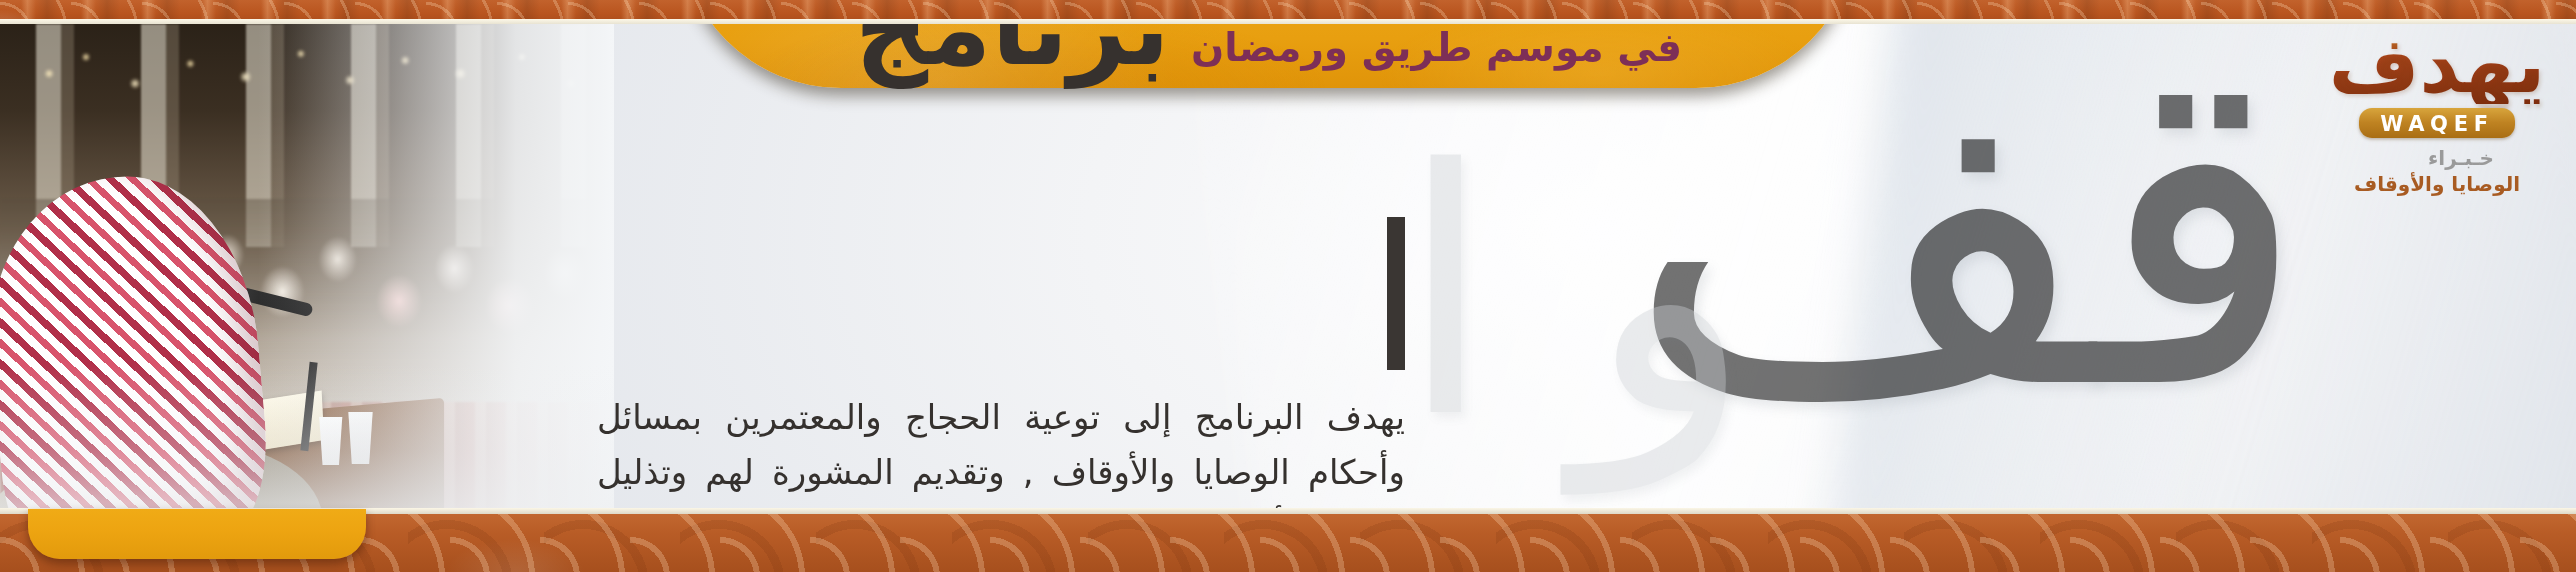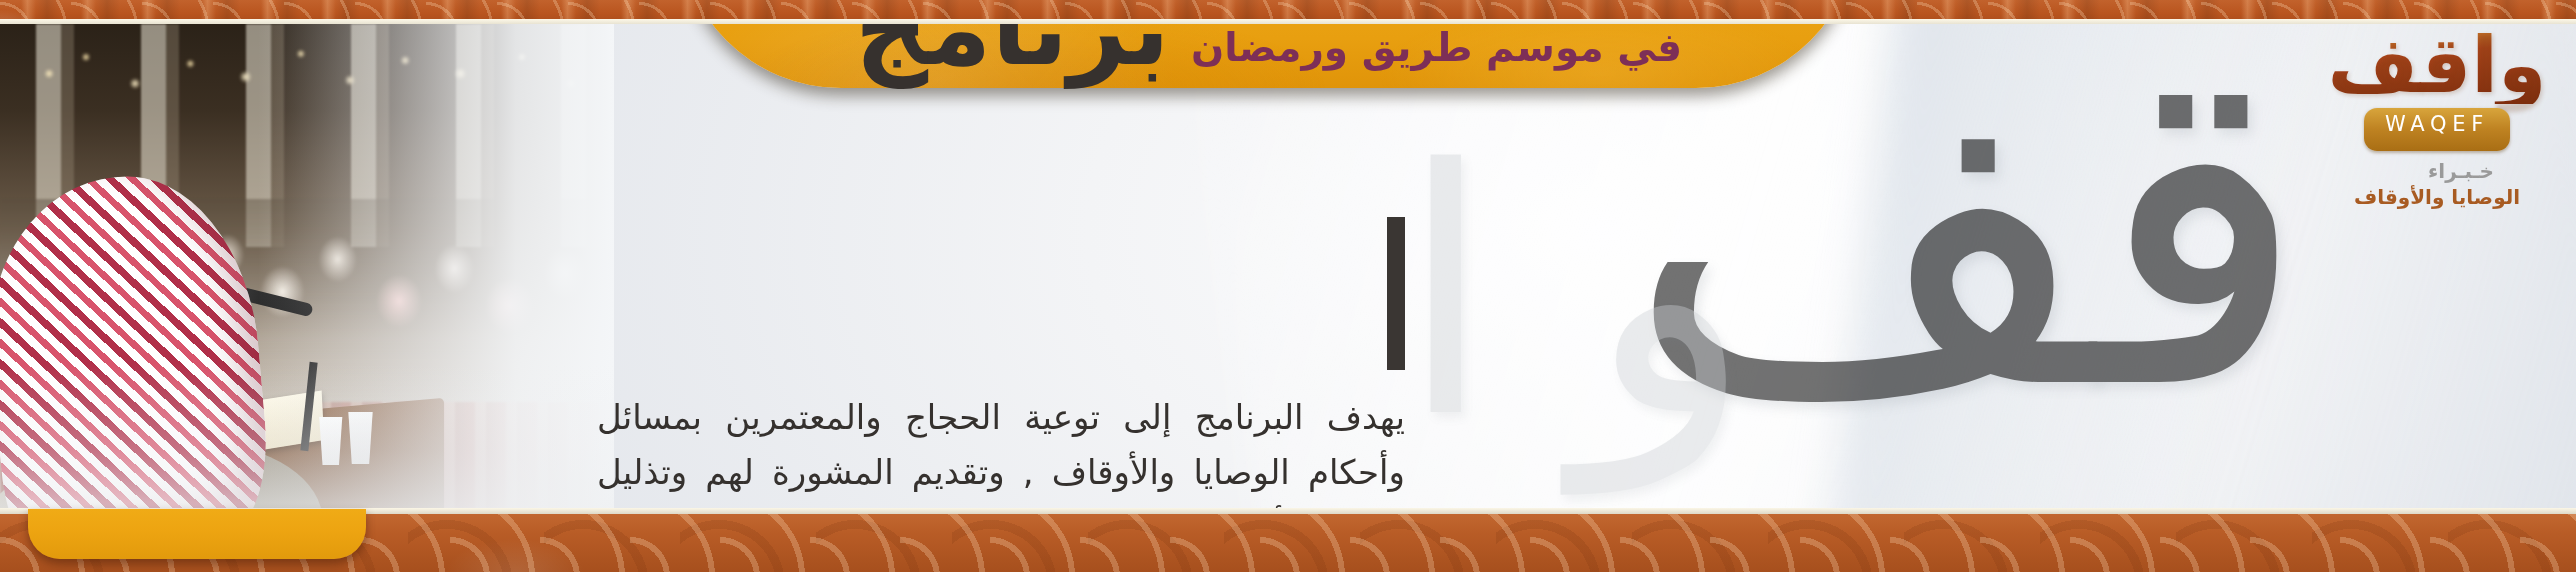--- a/index.html
+++ b/index.html
@@ -387,27 +387,27 @@
     background:linear-gradient(175deg,#d8a23a 0%,#a8431a 38%,#7e2a0c 100%);
     -webkit-background-clip:text;
     background-clip:text;
     -webkit-text-fill-color:transparent;
     text-shadow:1.6px 2.4px 4px rgba(120,60,20,.22);
     padding:1.6px 0 0 0;
     white-space:nowrap;
   }
   .logo-badge{
     margin-top:4.8px;
-    padding:4px 21px 15px 21px;
+    padding:4px 21px 2px 21px;
     border-radius:13px;
     background:linear-gradient(180deg,#d8a53c 0%,#bf8322 48%,#a96e14 100%);
     color:#ffffff;
     font-size:21px;
     letter-spacing:5.7px;
-    font-weight:400;
+    font-weight:700;
     box-shadow:0 1.6px 3.2px rgba(90,55,10,.35);
     direction:ltr;
   }
   .logo-line1{
     margin-top:8px;
     color:#9a9a9a;
     font-size:20px;
     letter-spacing:3.2px;
     font-weight:600;
     margin-left:48px;
@@ -462,21 +462,21 @@
       <div class="title-main">برنامج</div>
     </div>
   </div>
 
   <div class="body-wrap">
     <div class="accent-bar"></div>
     <div class="body-text">يهدف البرنامج إلى توعية الحجاج والمعتمرين بمسائل وأحكام الوصايا والأوقاف , وتقديم المشورة لهم وتذليل الصعاب أمامهم عن طريق الإجابة على مايستشكل عليهم وتقديم الحلول الشرعية والنظامية لهم وإعداد وثائقهم , الخاصة بالأوقاف والوصايا .</div>
   </div>
 
   <div class="logo">
-    <div class="logo-mark">واقف</div>
+    <div class="logo-mark">يهدف</div>
     <div class="logo-badge">WAQEF</div>
     <div class="logo-line1">خـبـراء</div>
     <div class="logo-line2">الوصايا والأوقاف</div>
   </div>
 
   <div class="strip-top">
     <div class="strip-top-arcs"></div>
   </div>
   <div class="strip-bottom">
     <div class="strip-bottom-arcs"></div>

